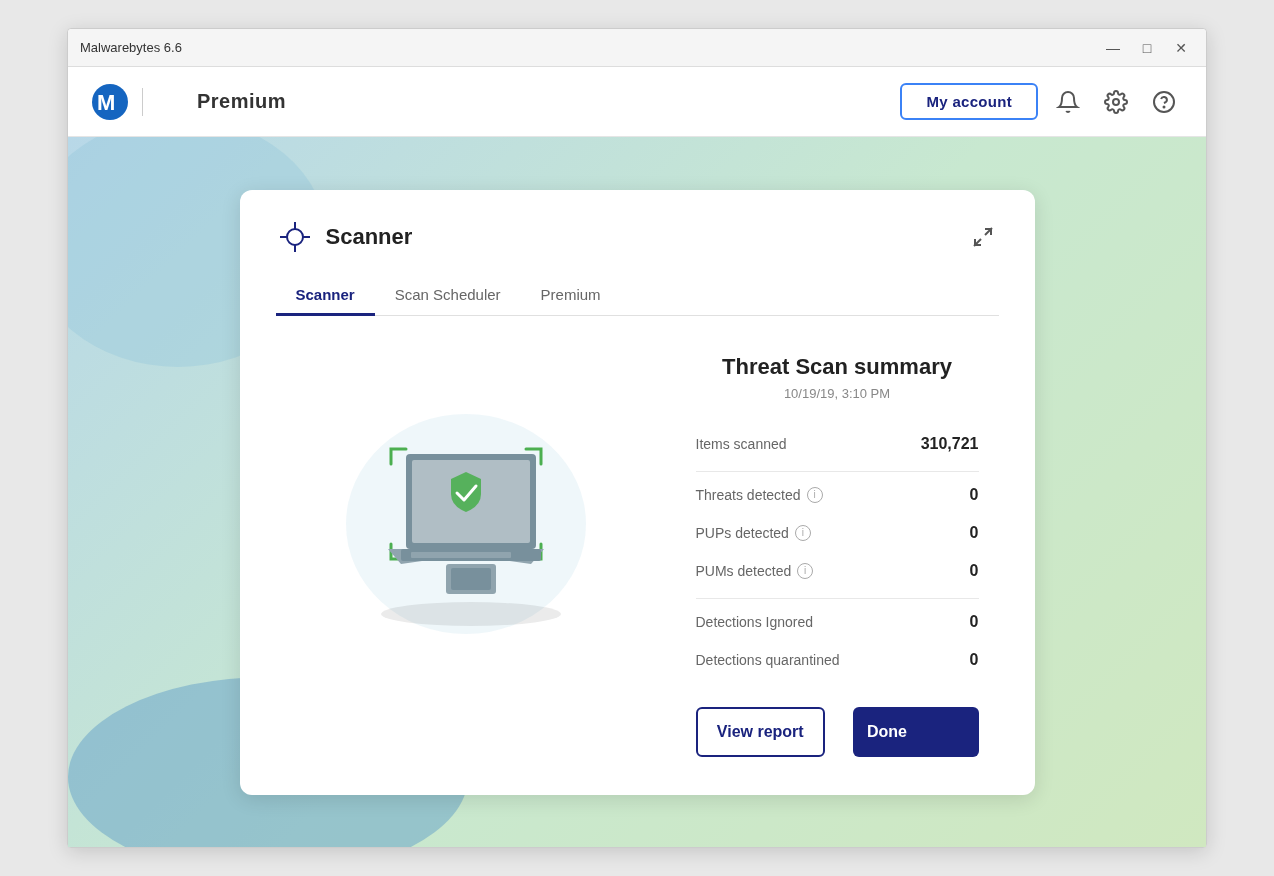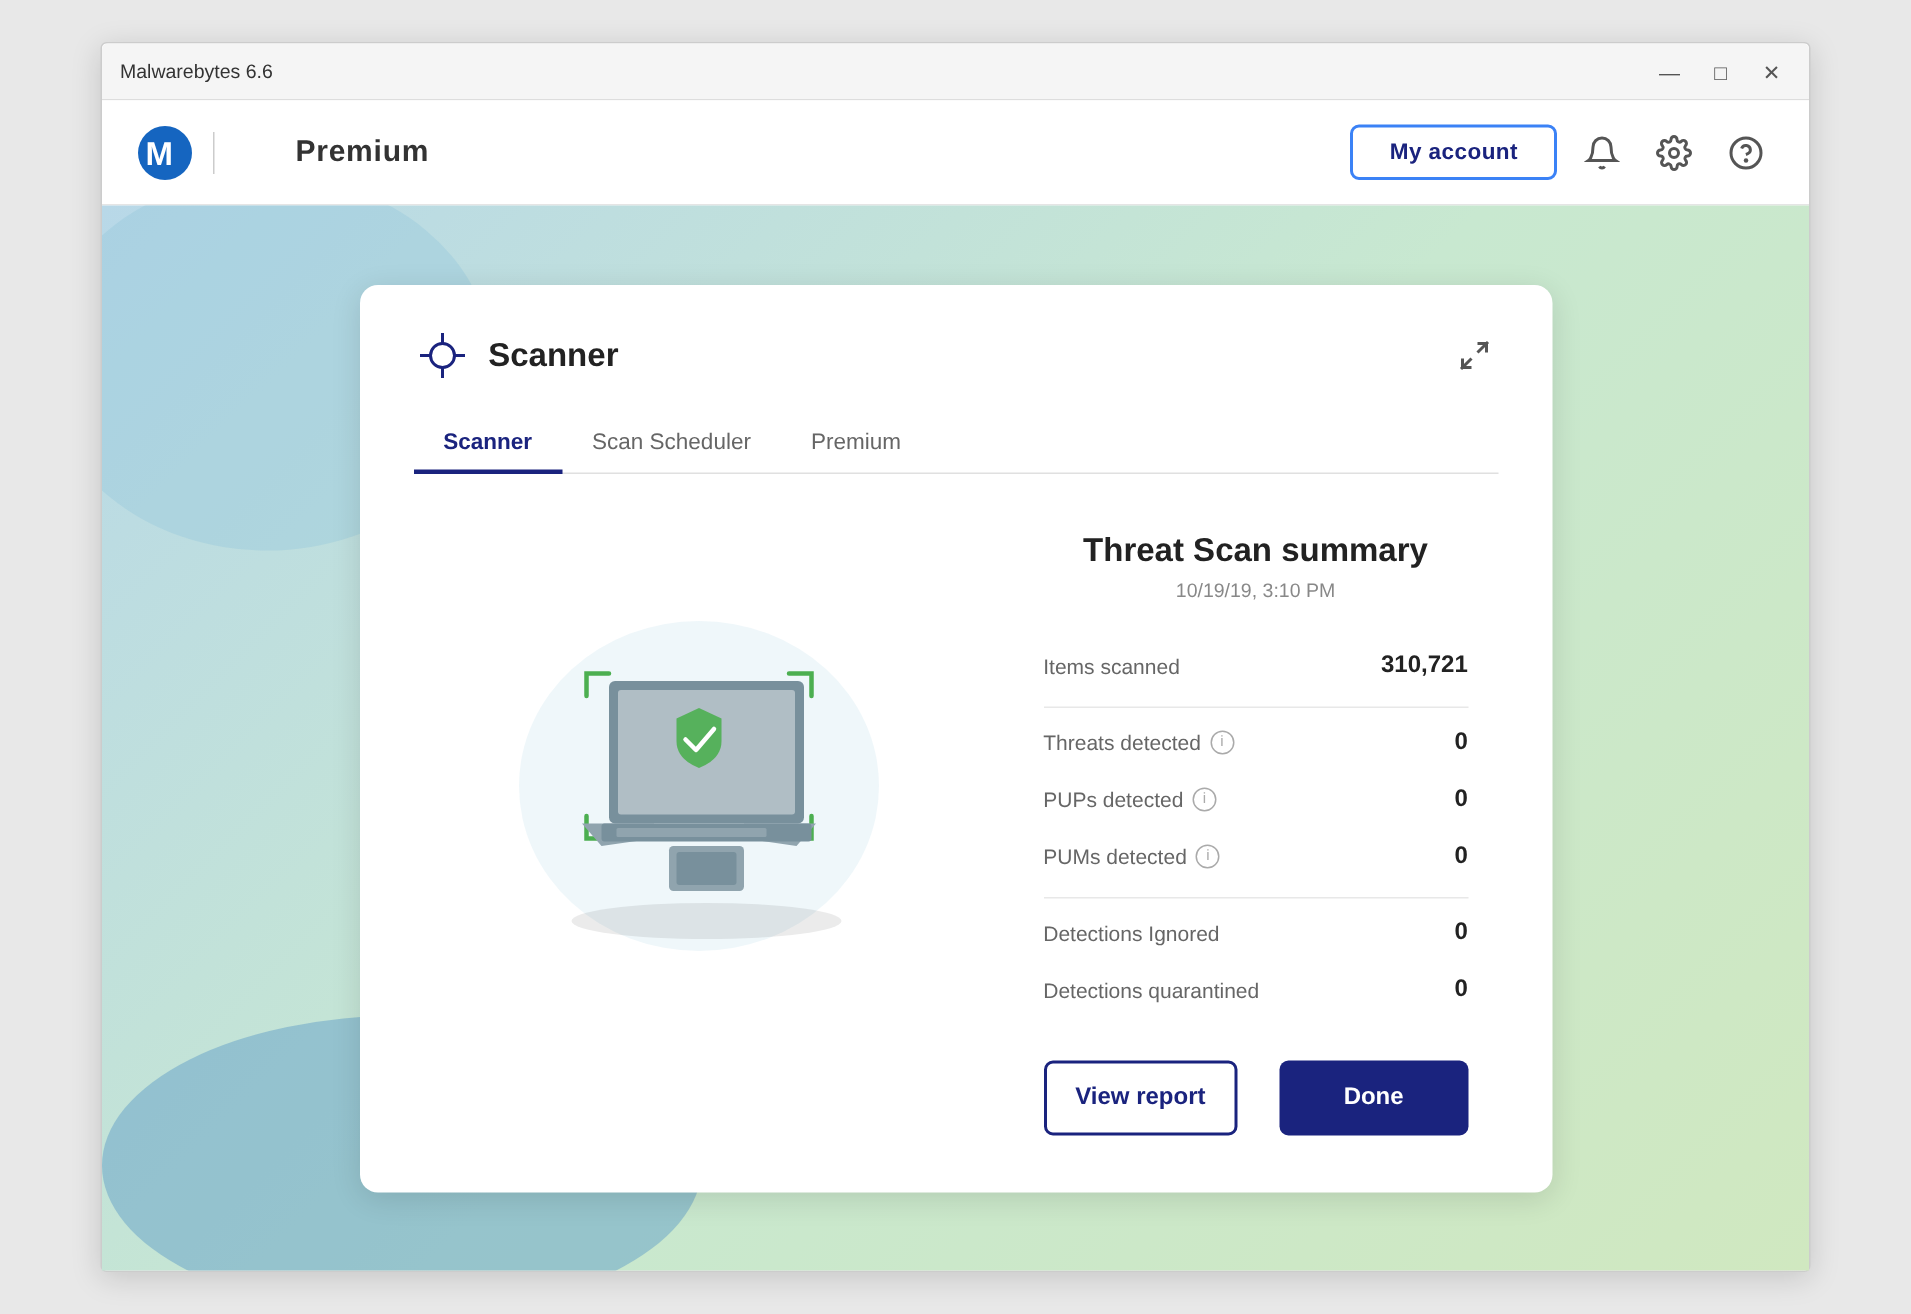--- a/index.html
+++ b/index.html
@@ -341,21 +341,21 @@
     .btn-done {
       flex: 1;
       padding: 14px;
       border: none;
       background: #1a237e;
       color: #fff;
       font-size: 16px;
       font-weight: 600;
       border-radius: 6px;
       cursor: pointer;
-      text-align: center;
+      text-align: left;
     }
 
     
     .scanner-icon {
       width: 38px;
       height: 38px;
     }
 
     
     .laptop-svg {

